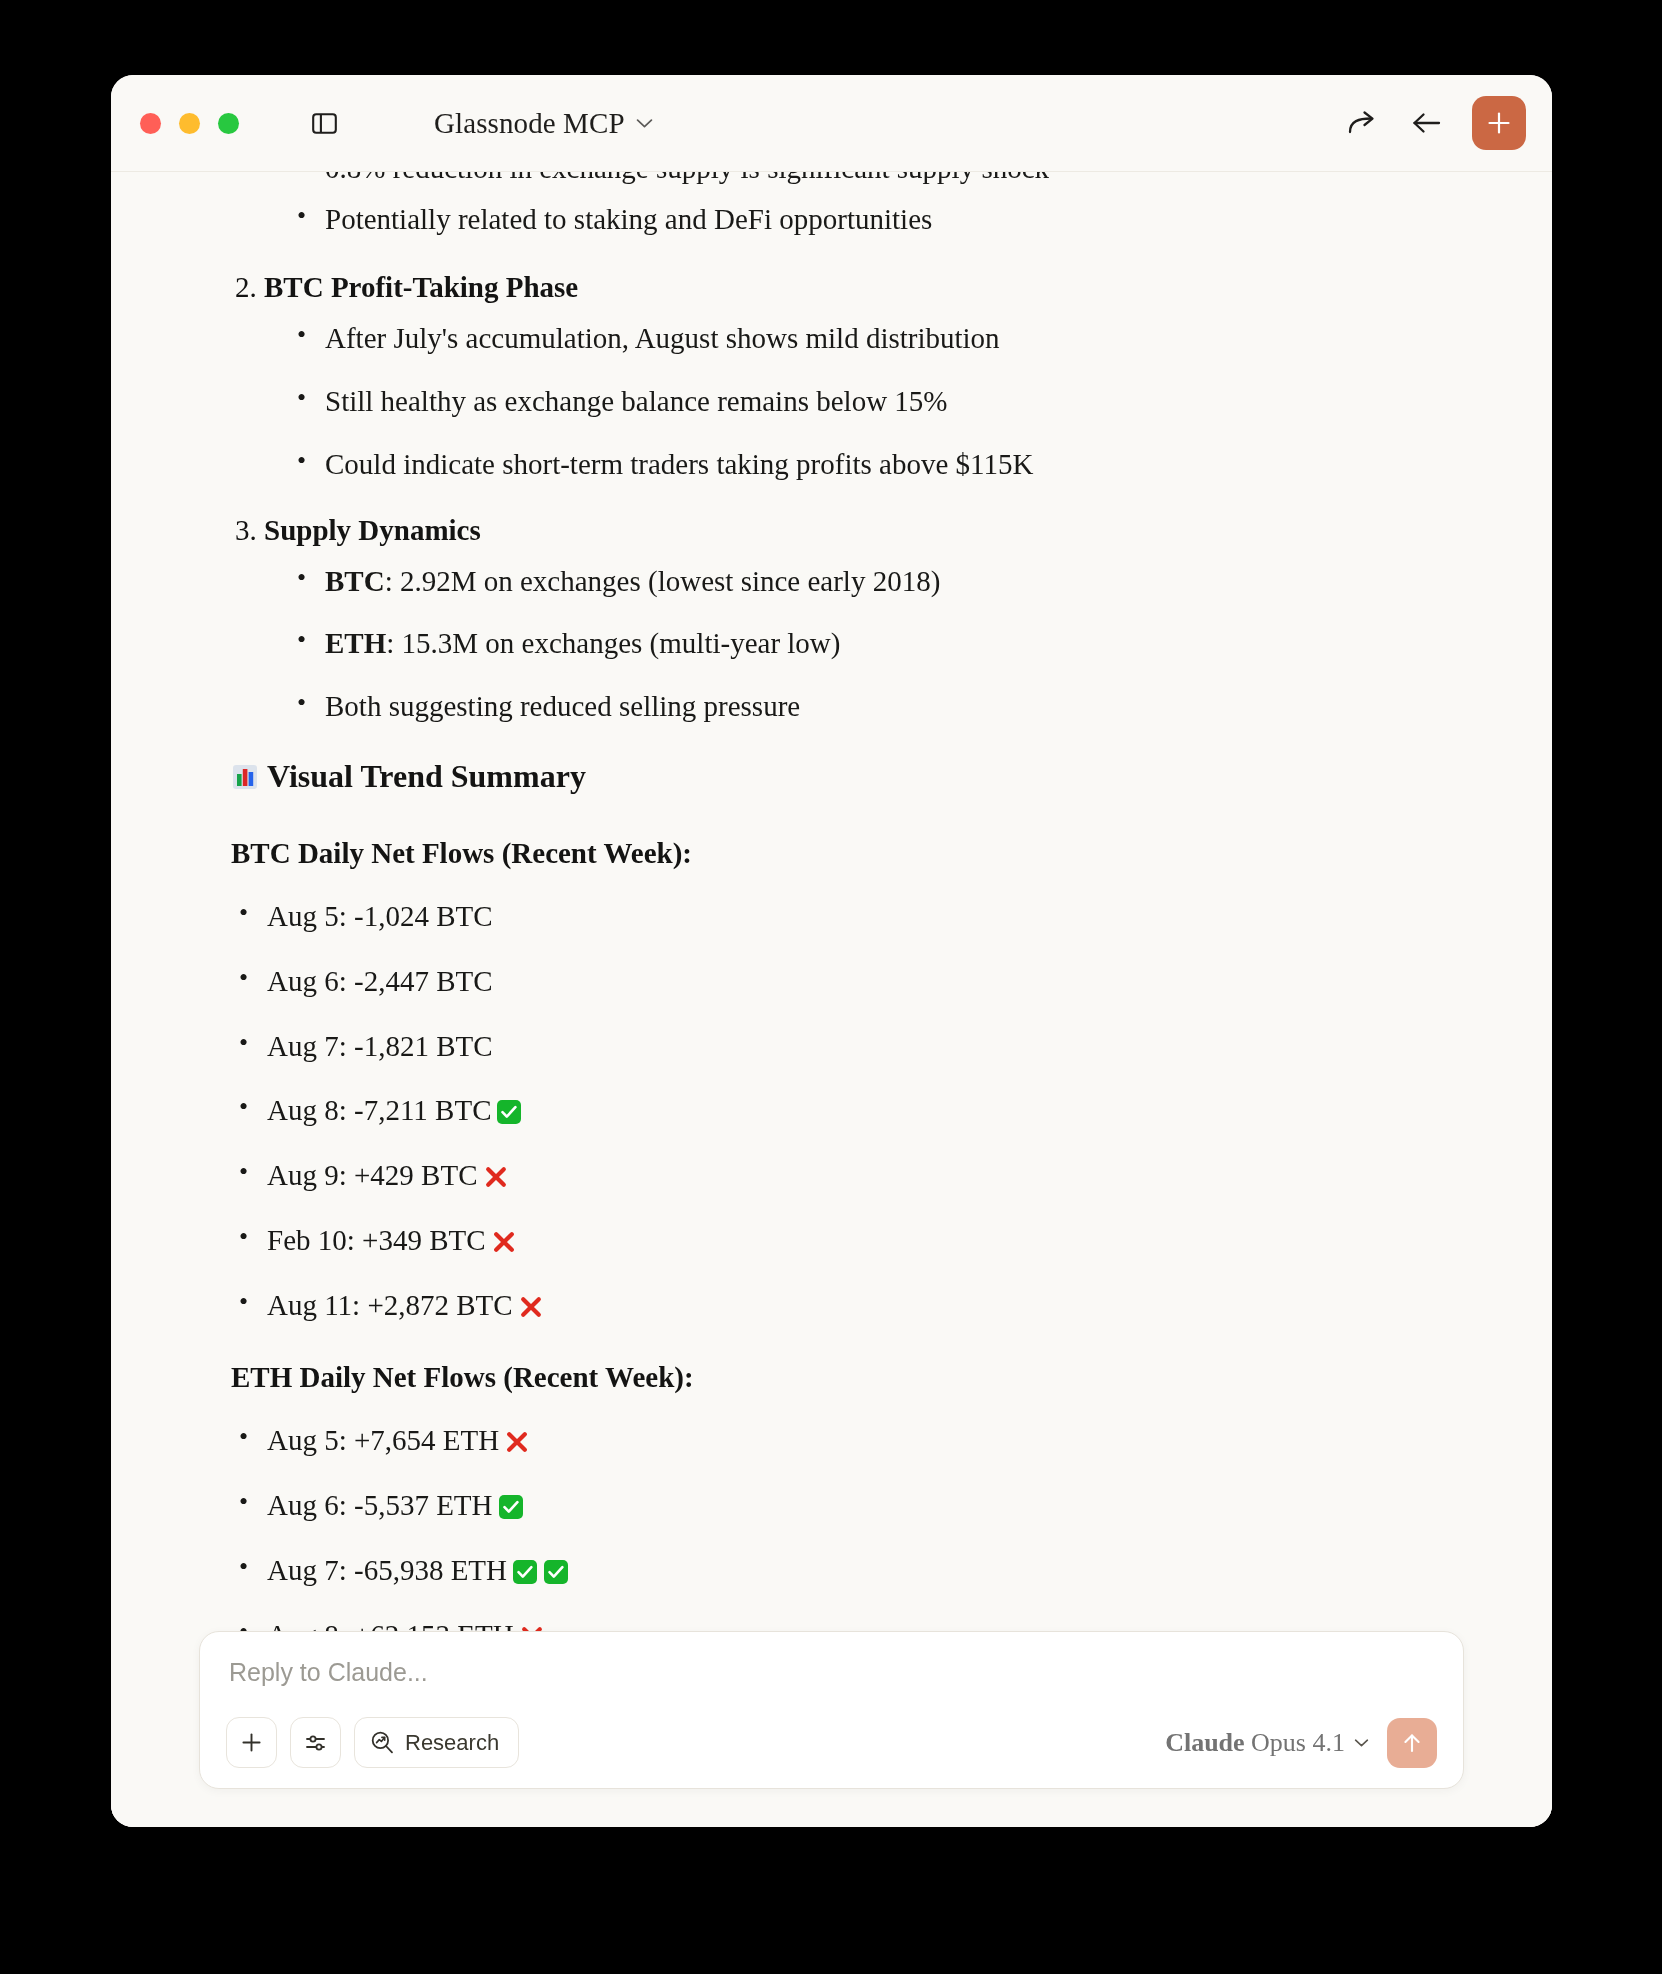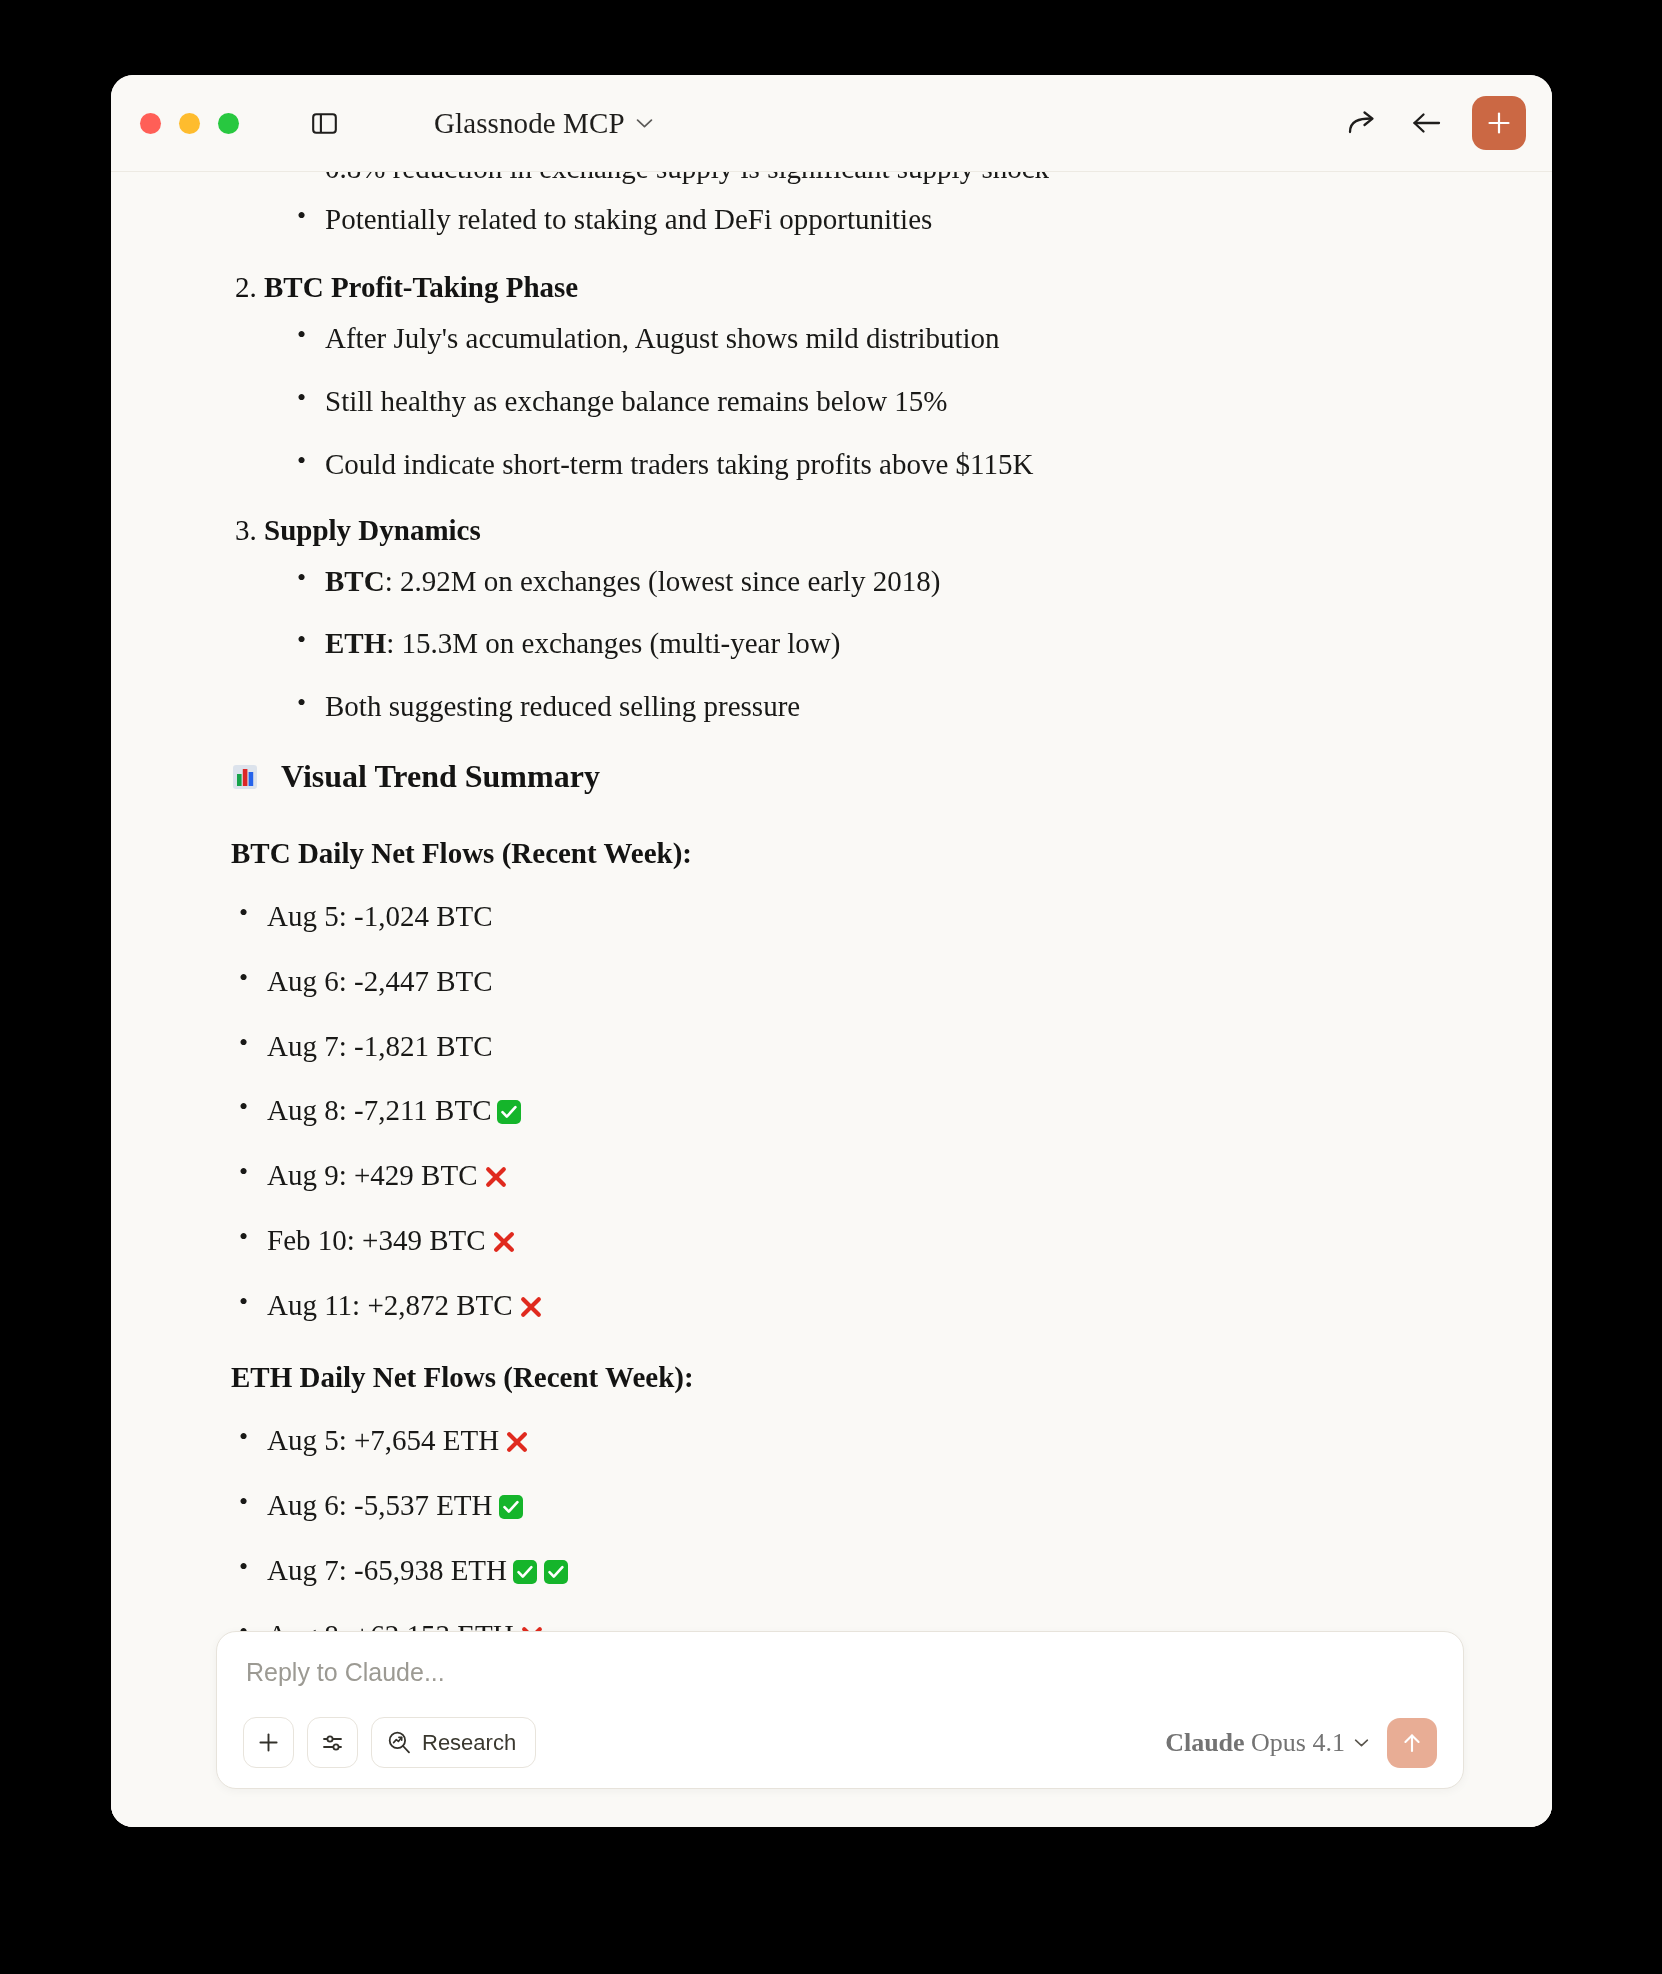--- a/index.html
+++ b/index.html
@@ -223,21 +223,21 @@
 
   .b { font-weight: bold; }
 
   h3.section-emoji {
     font-size: 32px;
     font-weight: bold;
     color: #141413;
     margin: 26px 0 22px 0;
     display: flex;
     align-items: baseline;
-    gap: 22px;
+    gap: 8px;
   }
 
   h4.sub-head {
     font-size: 29px;
     font-weight: bold;
     color: #141413;
     margin: 30px 0 22px 0;
   }
 
   .flow-list { margin-left: 26px; }
@@ -262,21 +262,20 @@
     pointer-events: auto;
     background: #FFFFFF;
     border: 1px solid #E7E3DB;
     border-radius: 20px;
     box-shadow: 0 2px 10px rgba(0,0,0,0.045);
     padding: 26px 26px 20px 26px;
     height: 158px;
     display: flex;
     flex-direction: column;
     justify-content: space-between;
-    margin-left: 17px;
   }
   .reply-placeholder {
     font-family: "Liberation Sans", sans-serif;
     font-size: 25px;
     color: #9C9A93;
     padding-left: 3px;
     cursor: text;
   }
   .composer-bottom {
     display: flex;

